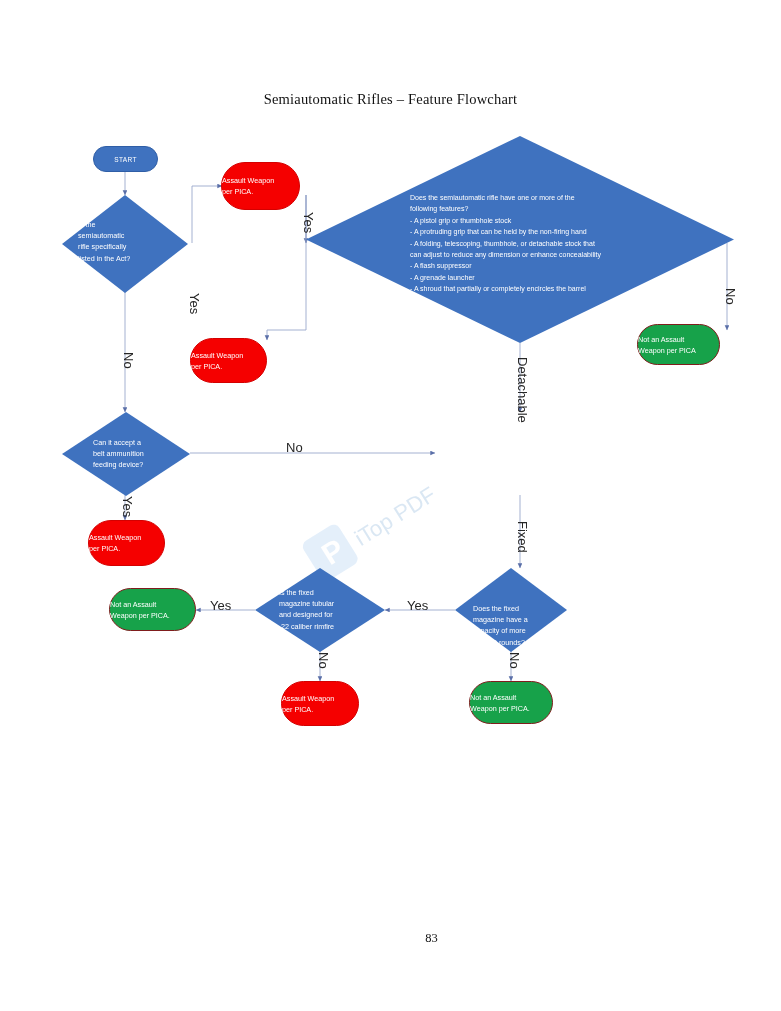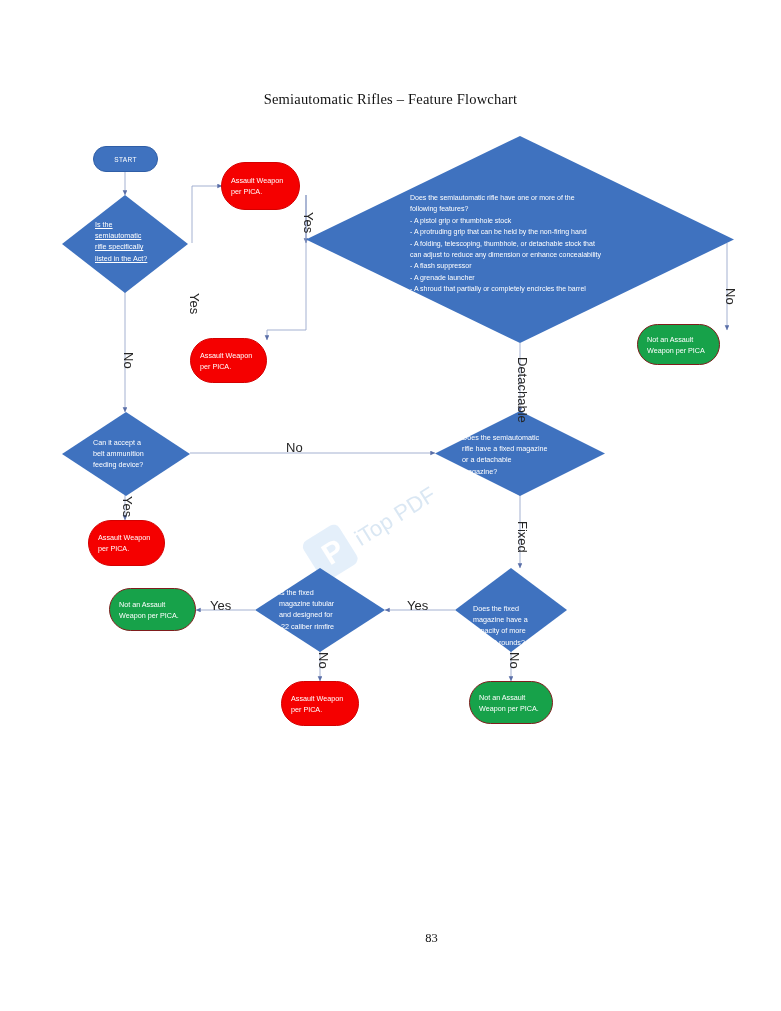--- a/index.html
+++ b/index.html
@@ -83,21 +83,21 @@
     background: #f50000;
     border: 1px solid #d40000;
   }
   .term-green {
     background: #17a24a;
     border: 1px solid #7f1d1d;
   }
   .term-label {
     font-size: 7.2px;
     line-height: 11px;
-    padding: 0 9px;
+    padding: 0 0;
     width: 100%;
     text-align: left;
   }
 
   
   .diamond-wrap {
     position: absolute;
   }
   .diamond-shape {
     position: absolute;
@@ -198,21 +198,21 @@
   </svg>
 
   <div class="node terminator term-start" style="left:93px; top:146px; width:65px; height:26px;">
     <span>START</span>
   </div>
 
   <div class="diamond-wrap" style="left:62px; top:195px; width:126px; height:98px;">
     <svg class="diamond-shape" viewBox="0 0 126 98" preserveAspectRatio="none">
       <polygon points="63,0 126,49 63,98 0,49" fill="#3f72bf"></polygon>
     </svg>
-    <div class="diamond-text" style="left:33px; top:24px; width:96px;text-decoration:underline;">Is the
+    <div class="diamond-text" style="left:16px; top:24px; width:96px;">Is the
 semiautomatic
 rifle specifically
 listed in the Act?</div>
   </div>
 
   <div class="node terminator term-red" style="left:221px; top:162px; width:79px; height:48px;">
     <span class="term-label" style="white-space:pre-line;">Assault Weapon
 per PICA.</span>
   </div>
 
@@ -248,29 +248,20 @@
     <div class="diamond-text" style="left:31px; top:25px; width:92px;">Can it accept a
 belt ammunition
 feeding device?</div>
   </div>
 
   <div class="node terminator term-red" style="left:88px; top:520px; width:77px; height:46px;">
     <span class="term-label" style="white-space:pre-line;">Assault Weapon
 per PICA.</span>
   </div>
 
-  <div class="diamond-wrap" style="left:435px; top:411px; width:170px; height:85px;">
-    <svg class="diamond-shape" viewBox="0 0 170 85" preserveAspectRatio="none">
-      <polygon points="85,0 170,42.5 85,85 0,42.5" fill="#3f72bf"></polygon>
-    </svg>
-    <div class="diamond-text" style="left:27px; top:21px; width:122px;">Does the semiautomatic
-rifle have a fixed magazine
-or a detachable
-magazine?</div>
-  </div>
 
   <div class="diamond-wrap" style="left:255px; top:568px; width:130px; height:84px;">
     <svg class="diamond-shape" viewBox="0 0 130 84" preserveAspectRatio="none">
       <polygon points="65,0 130,42 65,84 0,42" fill="#3f72bf"></polygon>
     </svg>
     <div class="diamond-text" style="left:24px; top:19px; width:98px;">Is the fixed
 magazine tubular
 and designed for
 .22 caliber rimfire</div>
   </div>

